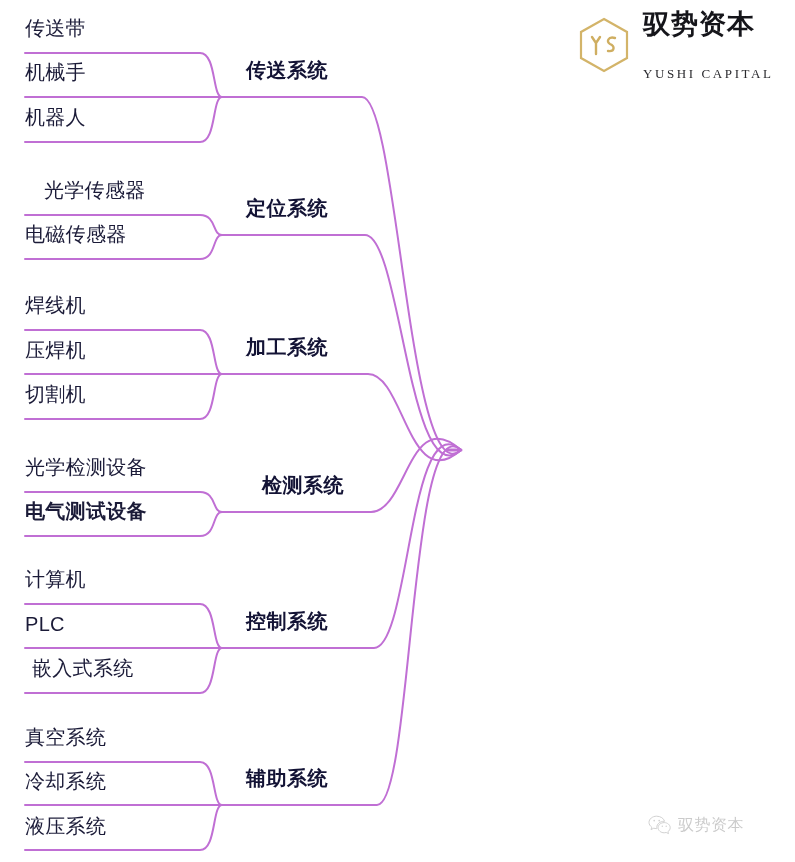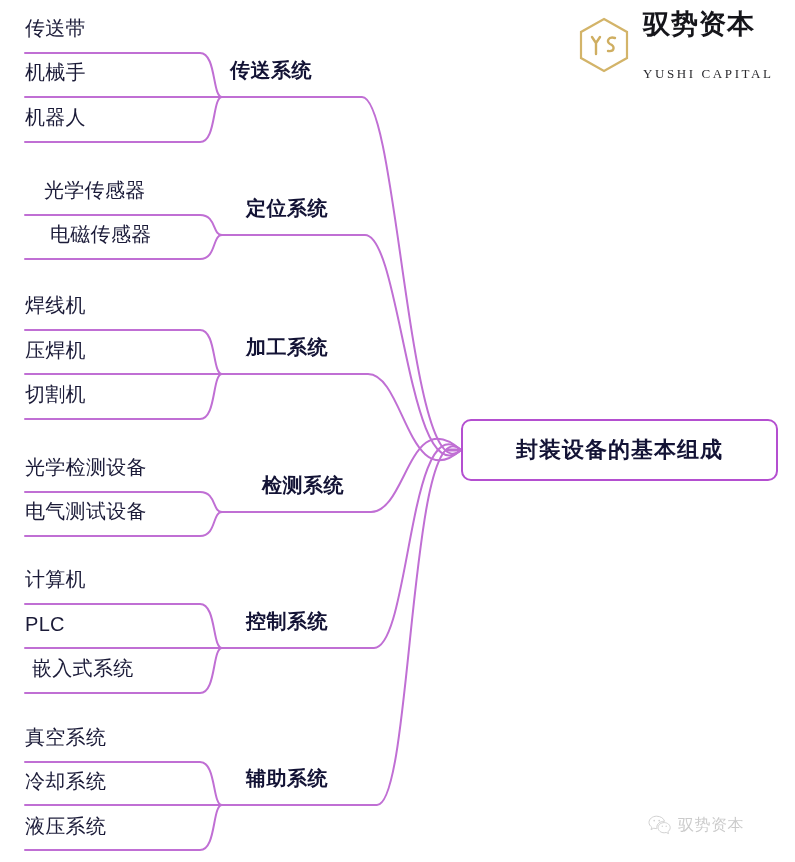--- a/index.html
+++ b/index.html
@@ -145,44 +145,41 @@
       <path d="M25 805 L222 805" fill="none" stroke="#c06fd4" stroke-width="2" stroke-linecap="round"></path>
       <path d="M25 850 L200 850 C216.5 850 212.1 805 222 805" fill="none" stroke="#c06fd4" stroke-width="2" stroke-linecap="round"></path>
       <path d="M222 805 C317 805 322 805 377 805 C413 805 409 404 461 450" fill="none" stroke="#c06fd4" stroke-width="2" stroke-linecap="round"></path>
       <path d="M447 450 L461 450" fill="none" stroke="#c06fd4" stroke-width="3" stroke-linecap="round"></path>
     </svg>
 
   <div id="labels">
       <div class="leaf-label" style="left: 25px; top: 18px;">传送带</div>
       <div class="leaf-label" style="left: 25px; top: 62px;">机械手</div>
       <div class="leaf-label" style="left: 25px; top: 107px;">机器人</div>
-      <div class="branch-label" style="left: 230px; top: 60px;">传送系统</div>
+      <div class="branch-label" style="left: 246px; top: 60px;">传送系统</div>
       <div class="leaf-label" style="left: 25px; top: 180px; margin-left: 19px;">光学传感器</div>
-      <div class="leaf-label" style="left: 25px; top: 224px; margin-left: 25px;">电磁传感器</div>
+      <div class="leaf-label" style="left: 25px; top: 224px;">电磁传感器</div>
       <div class="branch-label" style="left: 246px; top: 198px;">定位系统</div>
       <div class="leaf-label" style="left: 25px; top: 295px;">焊线机</div>
       <div class="leaf-label" style="left: 25px; top: 340px;">压焊机</div>
       <div class="leaf-label" style="left: 25px; top: 384px;">切割机</div>
       <div class="branch-label" style="left: 246px; top: 337px;">加工系统</div>
       <div class="leaf-label" style="left: 25px; top: 457px;">光学检测设备</div>
-      <div class="leaf-label" style="left: 25px; top: 501px;">电气测试设备</div>
+      <div class="leaf-label" style="left: 25px; top: 501px; font-weight: bold;">电气测试设备</div>
       <div class="branch-label" style="left: 246px; top: 475px; margin-left: 16px;">检测系统</div>
       <div class="leaf-label" style="left: 25px; top: 569px;">计算机</div>
       <div class="leaf-label" style="left: 25px; top: 614px;">PLC</div>
       <div class="leaf-label" style="left: 32px; top: 658px;">嵌入式系统</div>
       <div class="branch-label" style="left: 246px; top: 611px;">控制系统</div>
       <div class="leaf-label" style="left: 25px; top: 727px;">真空系统</div>
       <div class="leaf-label" style="left: 25px; top: 771px;">冷却系统</div>
       <div class="leaf-label" style="left: 25px; top: 816px;">液压系统</div>
       <div class="branch-label" style="left: 246px; top: 768px;">辅助系统</div>
     </div>
 
-  <div class="center-node" id="center-node" style="left: 461px; top: 419px; width: 317px; height: 62px;">
-    <span class="center-node-text">封装设备的基本组成</span>
-  </div>
 
   <div class="logo">
     <div class="logo-mark">
       <svg viewBox="0 0 58 58" width="58" height="58">
         <polygon points="29,3 52,16 52,42 29,55 6,42 6,16" fill="none" stroke="#d3b469" stroke-width="2.2"></polygon>
         <path d="M17 21 L21 27 L25 21 M21 27 L21 38" fill="none" stroke="#cfae61" stroke-width="2.4" stroke-linecap="round" stroke-linejoin="round"></path>
         <path d="M40 22 C33 20 31 26 35 28 C40 30 40 36 33 35" fill="none" stroke="#cfae61" stroke-width="2.4" stroke-linecap="round"></path>
       </svg>
     </div>
     <div class="logo-text">

